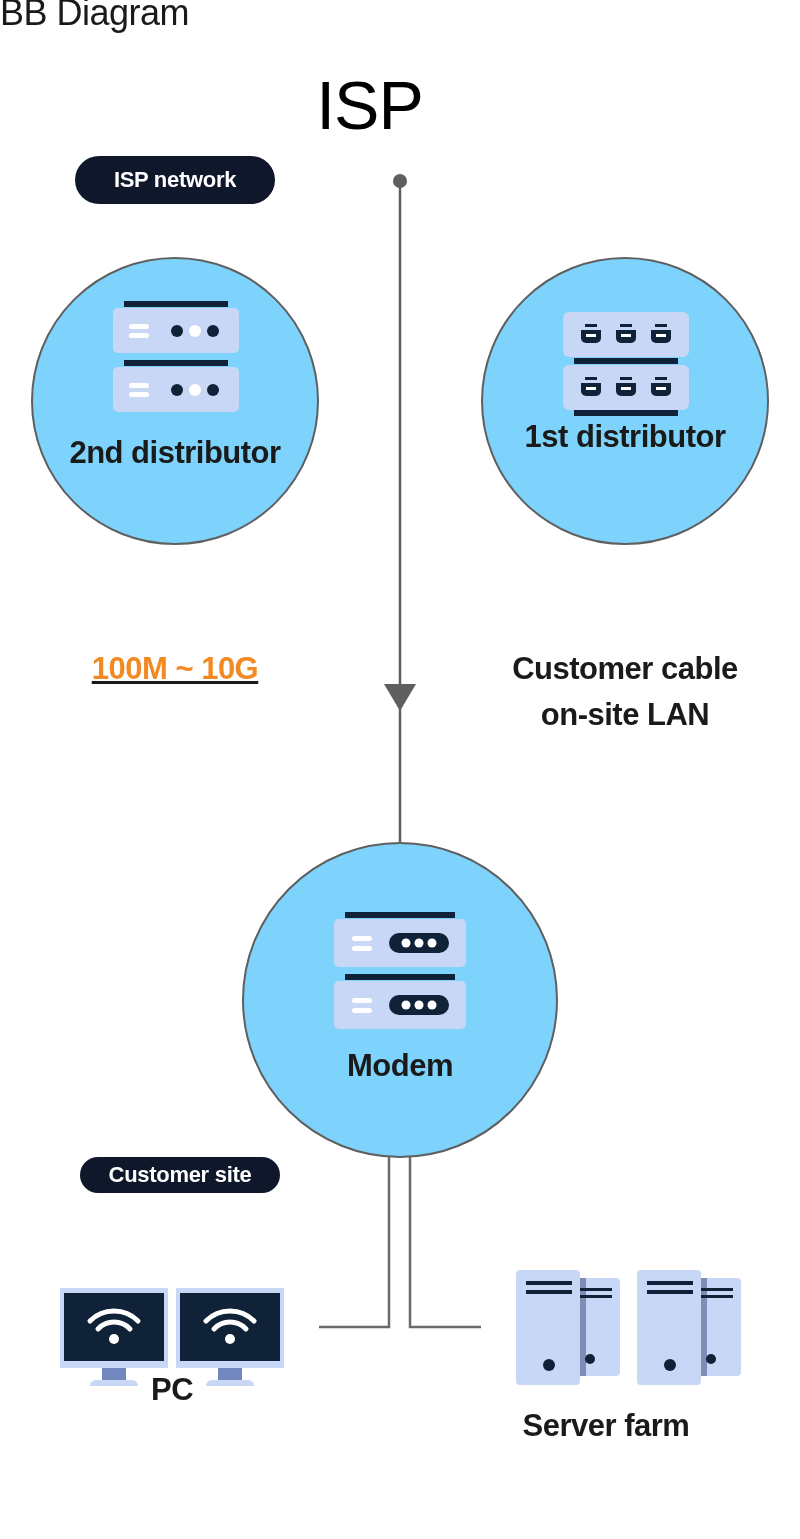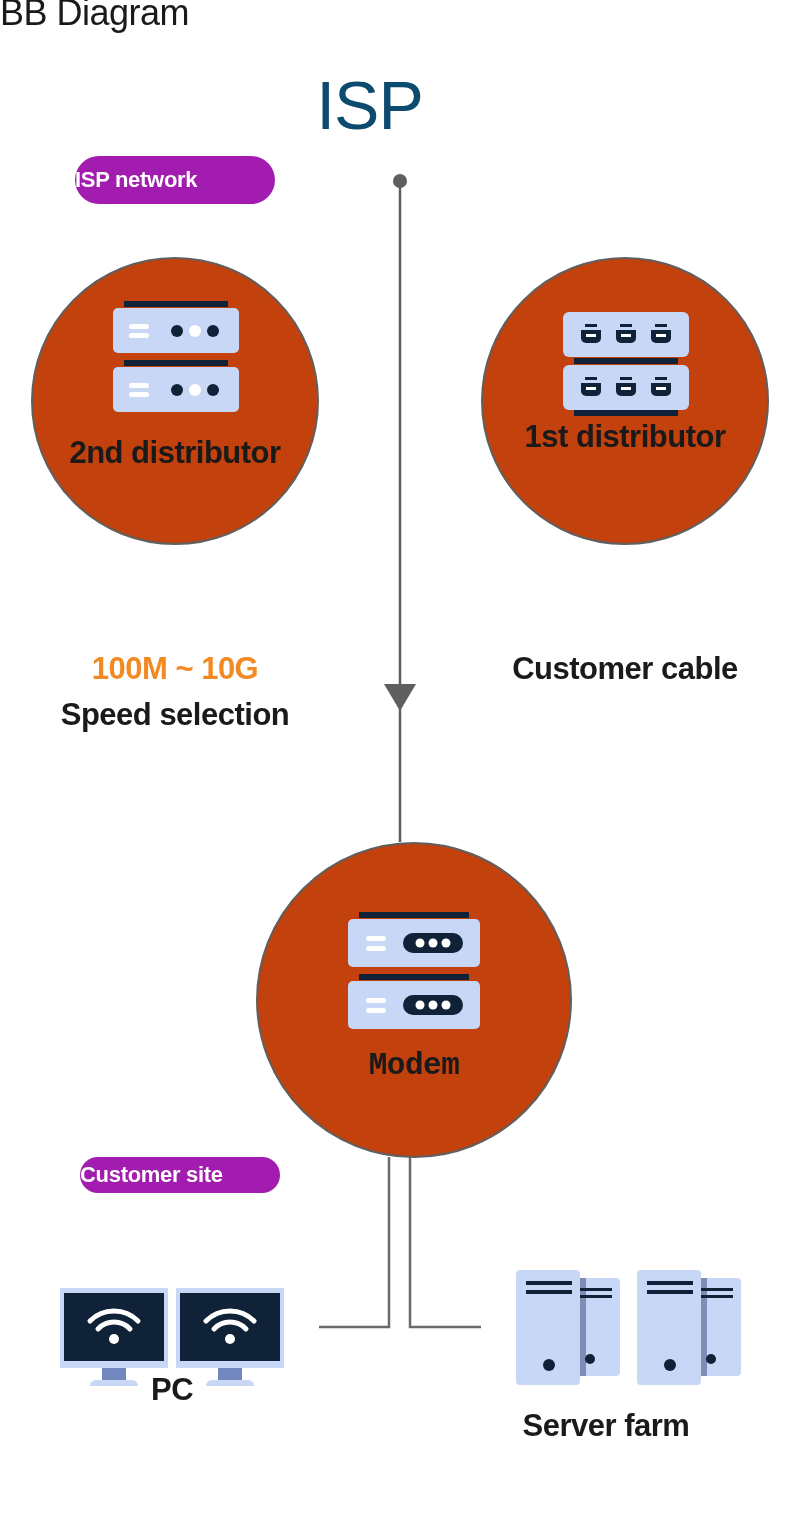--- a/index.html
+++ b/index.html
@@ -1,23 +1,23 @@
 <!DOCTYPE html>
 <html><head>
 <meta charset="utf-8">
 <style>
   html, body { margin: 0; padding: 0; background: #ffffff; }
   body { width: 800px; height: 1539px; position: relative; overflow: hidden;
          font-family: "Liberation Sans", "DejaVu Sans", sans-serif; color: #111111; }
   .abs { position: absolute; }
   .page-title { left: 0; top: -8px; font-size: 36px; font-weight: 500; color: #1a1a1a; letter-spacing: -0.5px; }
-  .isp-title { left: 0; width: 739px; top: 66px; text-align: center; font-size: 68px; font-weight: 500; color: #0c4a6e; letter-spacing: -1px; }
-  .pill { background: #a21caf; color: #ffffff; border-radius: 24px; font-weight: 700; font-size: 22px;
-          display: flex; align-items: center; justify-content: flex-start; letter-spacing: -0.3px; }
-  .circle { border: 2.5px solid #5f5f5f; border-radius: 50%; box-sizing: border-box; background: #c2410c; }
+  .isp-title { left: 0; width: 739px; top: 66px; text-align: center; font-size: 68px; font-weight: 500; color: #000000; letter-spacing: -1px; }
+  .pill { background: #0f172a; color: #ffffff; border-radius: 24px; font-weight: 700; font-size: 22px;
+          display: flex; align-items: center; justify-content: center; letter-spacing: -0.3px; }
+  .circle { border: 2.5px solid #5f5f5f; border-radius: 50%; box-sizing: border-box; background: #7dd3fc; }
   .node-label { text-align: center; font-size: 31px; font-weight: 700; color: #1a1a1a; letter-spacing: -0.5px; }
   .info { text-align: center; font-size: 31px; font-weight: 700; line-height: 46px; letter-spacing: -0.5px; color: #1a1a1a; }
   .orange { color: #f28a24; }
   svg.lines { position: absolute; left: 0; top: 0; }
 </style>
 </head>
 <body>
 
 <svg class="lines" width="800" height="1539">
   <circle cx="400" cy="181" r="7" fill="#5f5f5f"></circle>
@@ -79,30 +79,30 @@
         <rect x="58" y="22" width="10" height="3"></rect>
         <rect x="93" y="22" width="10" height="3"></rect>
       <rect x="23" y="75" width="10" height="3"></rect>
         <rect x="58" y="75" width="10" height="3"></rect>
         <rect x="93" y="75" width="10" height="3"></rect>
     </g>
   </svg>
   <div class="abs node-label" style="left:0; width:284px; top:160px;">1st distributor</div>
 </div>
 
-<div class="abs info" style="left:25px; width:300px; top:646px;">
+<div class="abs info" style="left:25px; width:300px; top:646px;text-decoration:underline;">
   <div class="orange">100M ~ 10G</div>
-  <div>Speed selection</div>
 </div>
 
 <div class="abs info" style="left:475px; width:300px; top:646px;">
   <div>Customer cable</div>
+  <div>on-site LAN</div>
 </div>
 
-<div class="abs circle" style="left:256px; top:842px; width:316px; height:316px;font-family:Liberation Mono, monospace;">
+<div class="abs circle" style="left:242px; top:842px; width:316px; height:316px;">
   <svg class="abs" style="left:90px; top:68px;" width="134" height="118" viewBox="0 0 134 118">
     <rect x="11" y="0" width="110" height="6" fill="#0f2238"></rect>
     <rect x="0" y="7" width="132" height="48" rx="5" fill="#c8d7f5"></rect>
     <rect x="18" y="24" width="20" height="5" rx="2.5" fill="#fff"></rect>
     <rect x="18" y="34" width="20" height="5" rx="2.5" fill="#fff"></rect>
     <rect x="55" y="21" width="60" height="20" rx="10" fill="#0f2238"></rect>
     <circle cx="72" cy="31" r="4.5" fill="#fff"></circle>
       <circle cx="85" cy="31" r="4.5" fill="#fff"></circle>
       <circle cx="98" cy="31" r="4.5" fill="#fff"></circle>
     <rect x="11" y="62" width="110" height="6" fill="#0f2238"></rect>

